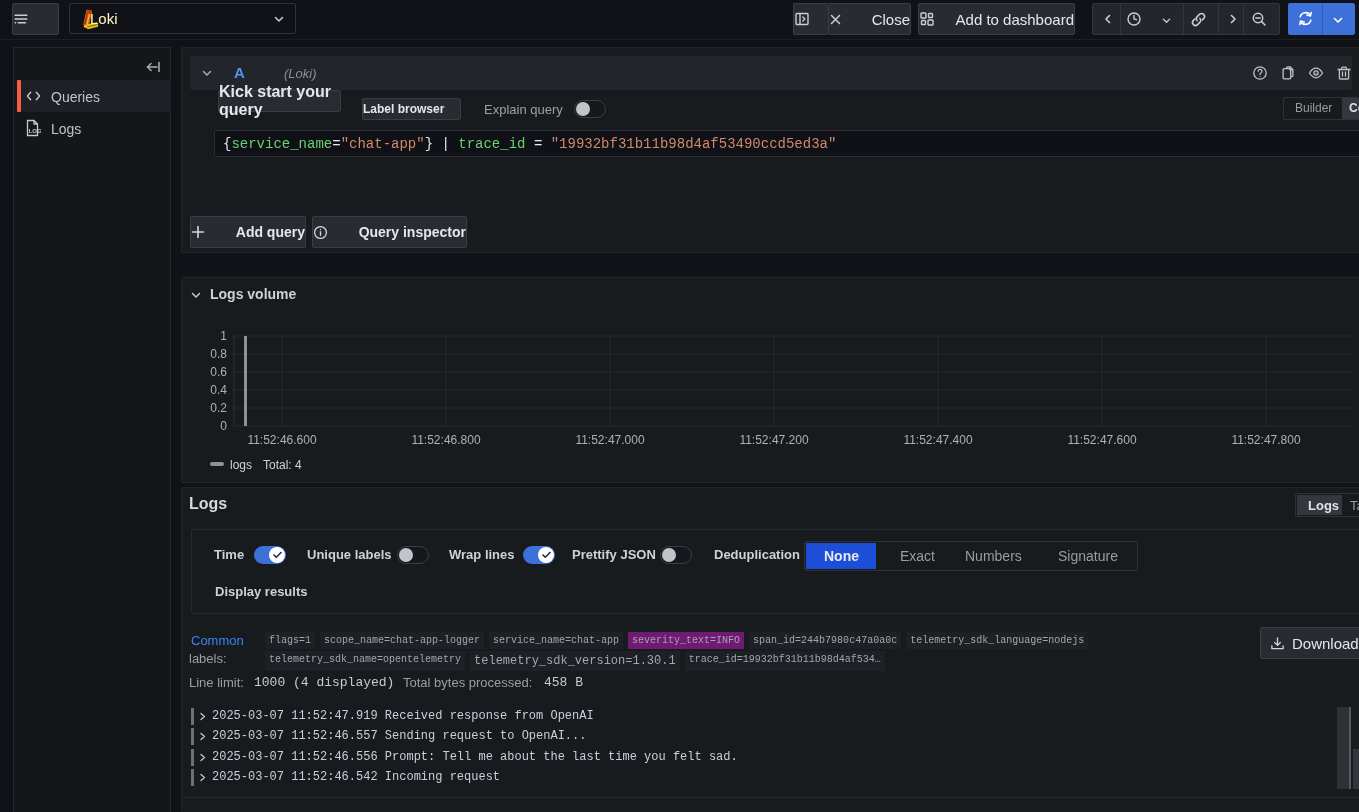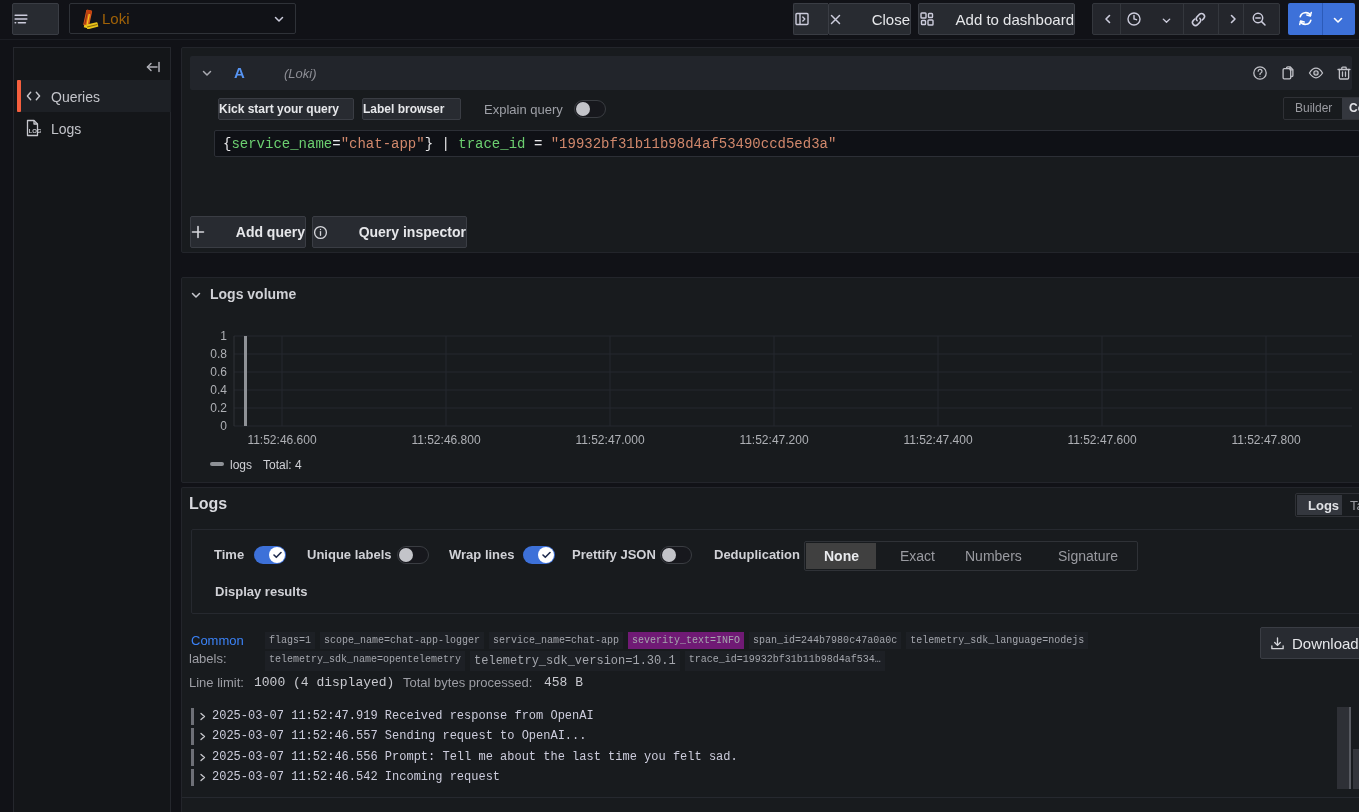--- a/index.html
+++ b/index.html
@@ -36,21 +36,21 @@
           <rect x="6.4" y="2" width="1.1" height="14.2" fill="#93300c"></rect>
           <rect x="8.7" y="2" width="1.2" height="14.2" fill="#f2c81e"></rect>
           <rect x="5.8" y="1.2" width="5.4" height="3.8" rx="1" fill="#c2410f"></rect>
         </g>
         <rect x="5" y="16.2" width="4" height="2.6" fill="#f2c81e" transform="rotate(12 7 17.5)"></rect>
         <g transform="rotate(-14 13 17)">
           <rect x="7.6" y="14.4" width="11.5" height="4.8" rx="0.8" fill="#e8c31a"></rect>
           <rect x="8.0" y="16.3" width="10.6" height="1.1" fill="#8a6a08"></rect>
         </g>
       </svg>
-      <span class="txt" style="left:32px;top:6px;font-size:15px;color:#a16207;">Loki</span>
+      <span class="txt" style="left:20px;top:6px;font-size:15px;color:#fef9c3;">Loki</span>
       <svg class="abs" style="left:203px;top:9px;" width="12" height="12" viewBox="0 0 12 12" fill="none" stroke="#ccccdc" stroke-width="1.5" stroke-linecap="round" stroke-linejoin="round">
           <path d="M2.5 4.5 L6 8 L9.5 4.5"></path>
         </svg>
     </div>
 
     <div class="btn" style="left:793px;top:3px;width:35px;height:32px;border-radius:2px 0 0 2px;border-right:none;">
       <svg width="16" height="16" viewBox="0 0 16 16" fill="none" stroke="#ccccdc" stroke-width="1.4" stroke-linejoin="round">
         <rect x="2" y="2.5" width="12" height="11" rx="1"></rect>
         <path d="M6 2.5 L6 13.5"></path>
         <path d="M8.8 6 L10.8 8 L8.8 10" stroke-linecap="round"></path>
@@ -167,21 +167,21 @@
           <circle cx="8" cy="8" r="0.6" fill="#c1c2c8" stroke="none"></circle>
       </svg>
       <svg class="abs" style="left:1146px;top:9px;" width="16" height="16" viewBox="0 0 16 16" fill="none" stroke="#c1c2c8" stroke-width="1.3" stroke-linecap="round" stroke-linejoin="round">
         <path d="M3.4 4.5 L3.4 13 a1 1 0 0 0 1 1 L11.6 14 a1 1 0 0 0 1-1 L12.6 4.5"></path>
           <path d="M2 4.5 L14 4.5"></path>
           <path d="M5.8 4.3 L5.8 3 a0.8 0.8 0 0 1 0.8-0.8 L9.4 2.2 a0.8 0.8 0 0 1 0.8 0.8 L10.2 4.3"></path>
           <path d="M6.5 7 L6.5 11.3 M9.5 7 L9.5 11.3"></path>
       </svg>
     </div>
 
-    <div class="btn" style="left:36px;top:50px;width:136px;height:22px;font-size:12px;font-weight:bold;">Kick start your query</div>
+    <div class="btn" style="left:36px;top:42px;width:123px;height:22px;font-size:16px;font-weight:bold;">Kick start your query</div>
     <div class="btn" style="left:180px;top:50px;width:99px;height:22px;font-size:12px;font-weight:bold;">Label browser</div>
     <span class="txt" style="left:302px;top:54px;font-size:13px;color:#9ea0a7;">Explain query</span>
     <div class="abs" style="left:392px;top:52px;width:32px;height:18px;background:#17181d;border:1px solid #3a3d42;border-radius:9px;">
       <div class="abs" style="left:1px;top:1px;width:14px;height:14px;background:#c3c4c9;border-radius:50%;"></div>
     </div>
 
     <div class="abs" style="left:1101px;top:49px;width:100px;height:23px;border:1px solid #2f3136;border-radius:2px;">
       <span class="txt" style="left:11px;top:3px;font-size:12px;color:#9a9ba1;">Builder</span>
       <div class="abs" style="left:58px;top:0;width:44px;height:21px;background:#34373e;">
           <span class="txt" style="left:7px;top:3px;font-size:12px;color:#e1e2e6;font-weight:bold;">Co</span>
@@ -288,21 +288,21 @@
         <svg class="abs" style="left:19px;top:5px;" width="9" height="8" viewBox="0 0 9 8" fill="none" stroke="#1f2a4d" stroke-width="1.6" stroke-linecap="round" stroke-linejoin="round">
             <path d="M1 4 L3.3 6.3 L8 1.5"></path>
           </svg>
       </div>
       <span class="txt" style="left:380px;top:17px;font-size:13px;font-weight:bold;color:#d0d1d6;">Prettify JSON</span>
       <div class="abs" style="left:468px;top:16px;width:32px;height:18px;background:#17181d;border:1px solid #3a3d42;border-radius:9px;">
         <div class="abs" style="left:1px;top:1px;width:14px;height:14px;background:#c3c4c9;border-radius:50%;"></div>
       </div>
       <span class="txt" style="left:522px;top:17px;font-size:13px;font-weight:bold;color:#d0d1d6;">Deduplication</span>
       <div class="abs" style="left:612px;top:11px;width:334px;height:30px;border:1px solid #2f3237;border-radius:2px;">
-        <div class="abs" style="left:1px;top:1px;width:70px;height:26px;background:#404040;">
+        <div class="abs" style="left:1px;top:1px;width:70px;height:26px;background:#1d4ed8;">
             <span class="txt" style="left:18px;top:5px;font-size:14px;color:#e9eaed;font-weight:bold;">None</span>
           </div>
         <span class="txt" style="left:95px;top:6px;font-size:14px;color:#9a9ba1;">Exact</span>
         <span class="txt" style="left:160px;top:6px;font-size:14px;color:#9a9ba1;">Numbers</span>
         <span class="txt" style="left:253px;top:6px;font-size:14px;color:#9a9ba1;">Signature</span>
       </div>
       <span class="txt" style="left:23px;top:54px;font-size:13px;font-weight:bold;color:#d0d1d6;">Display results</span>
     </div>
 
     <span class="txt" style="left:9px;top:145px;font-size:13px;color:#3b82f6;">Common</span>

